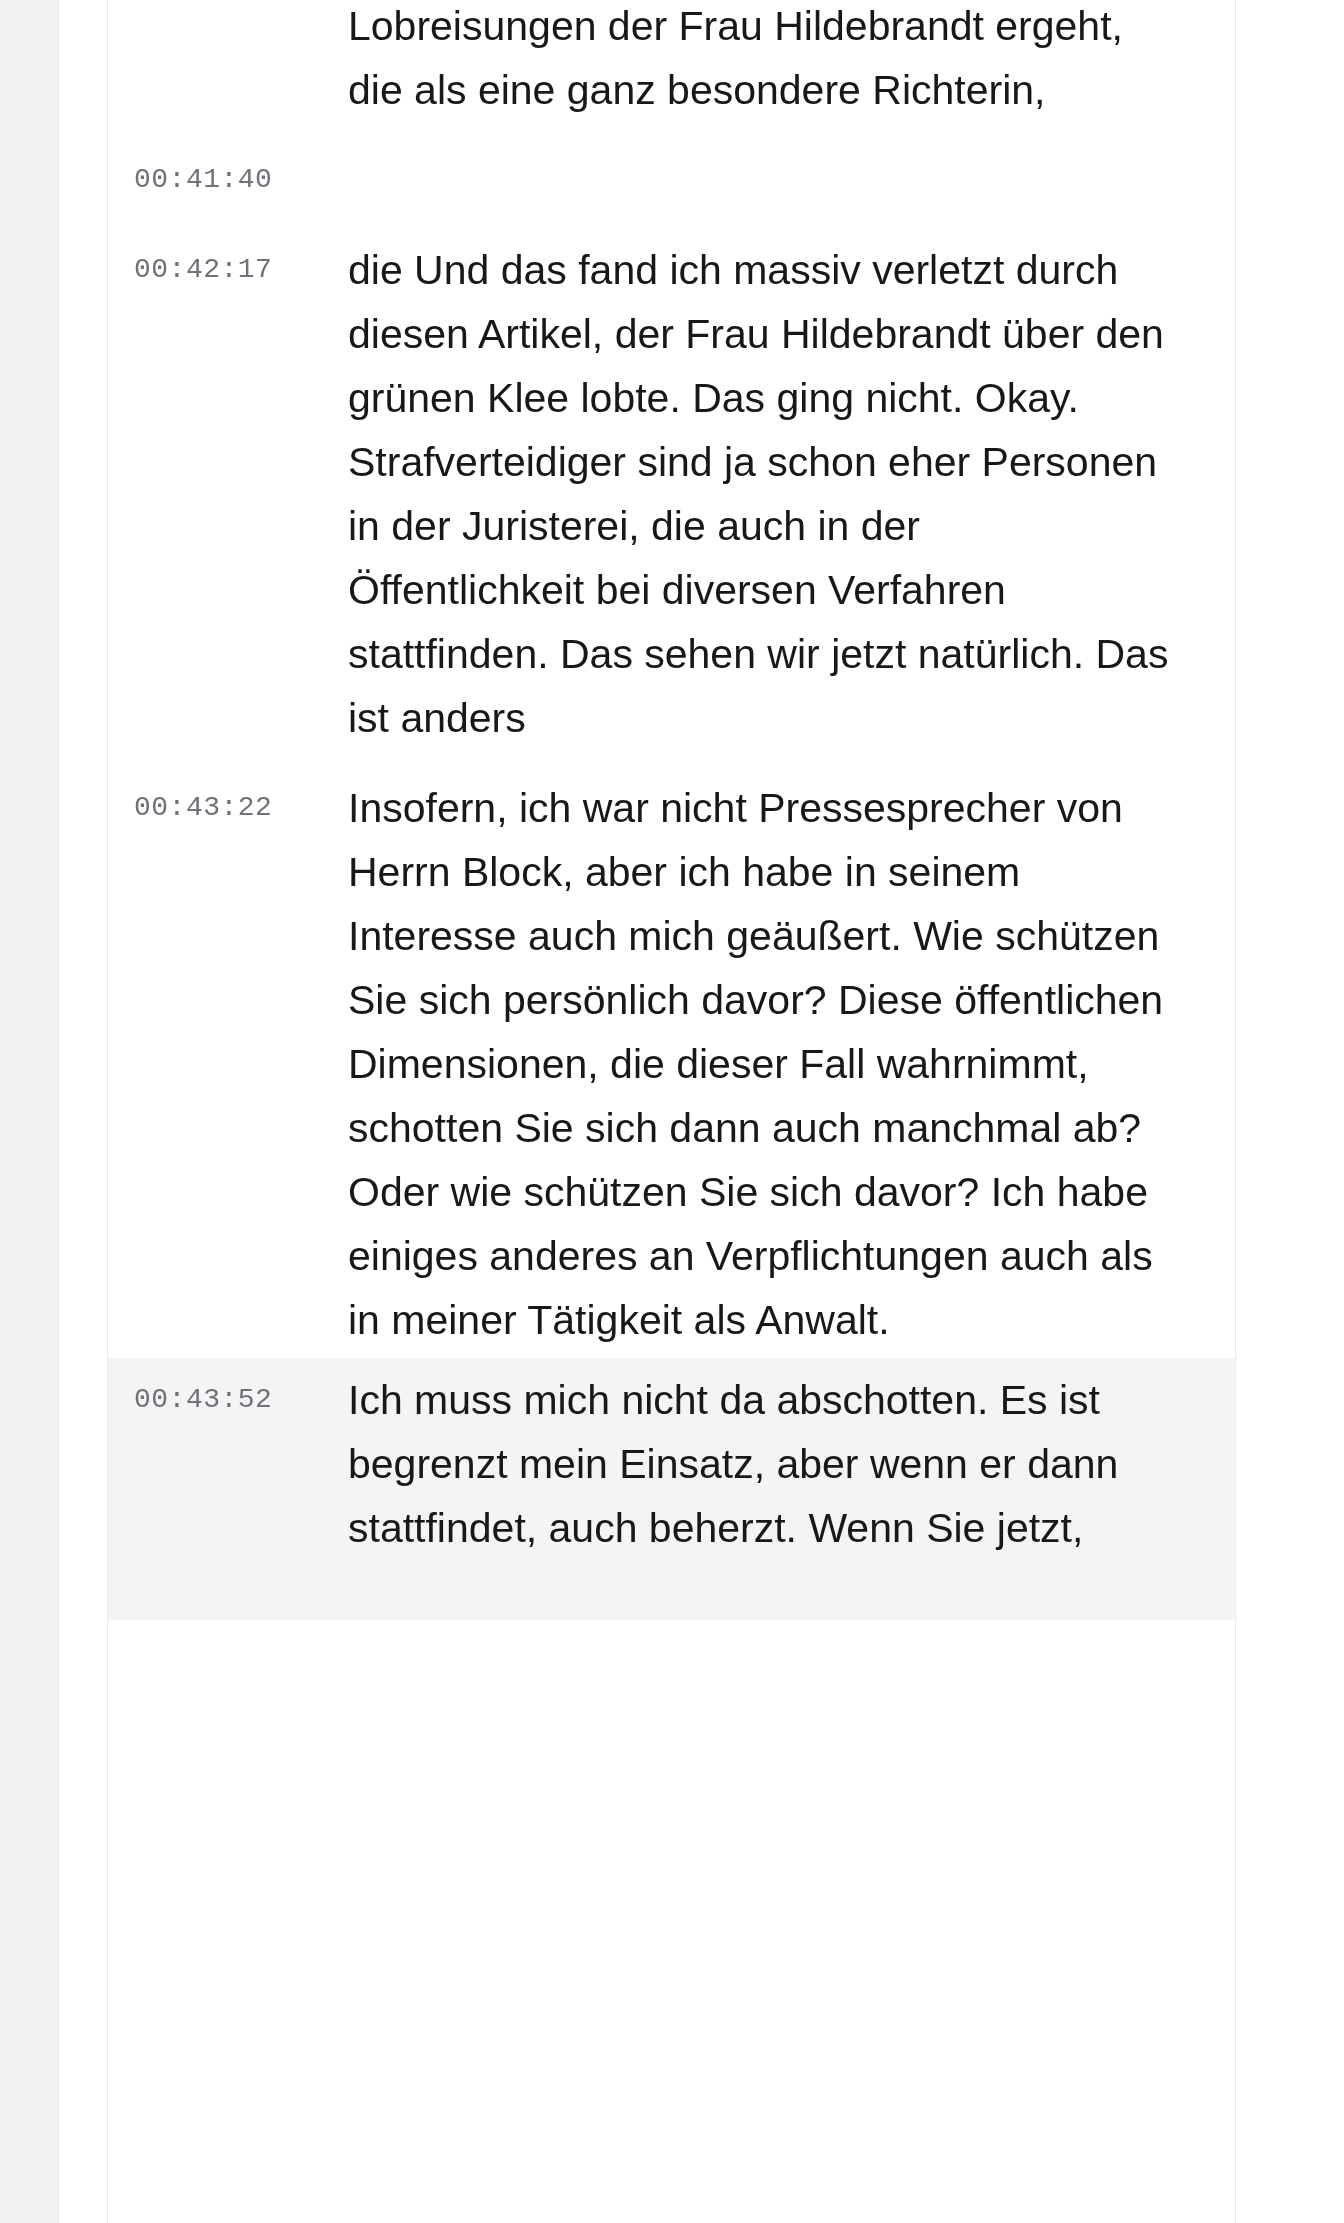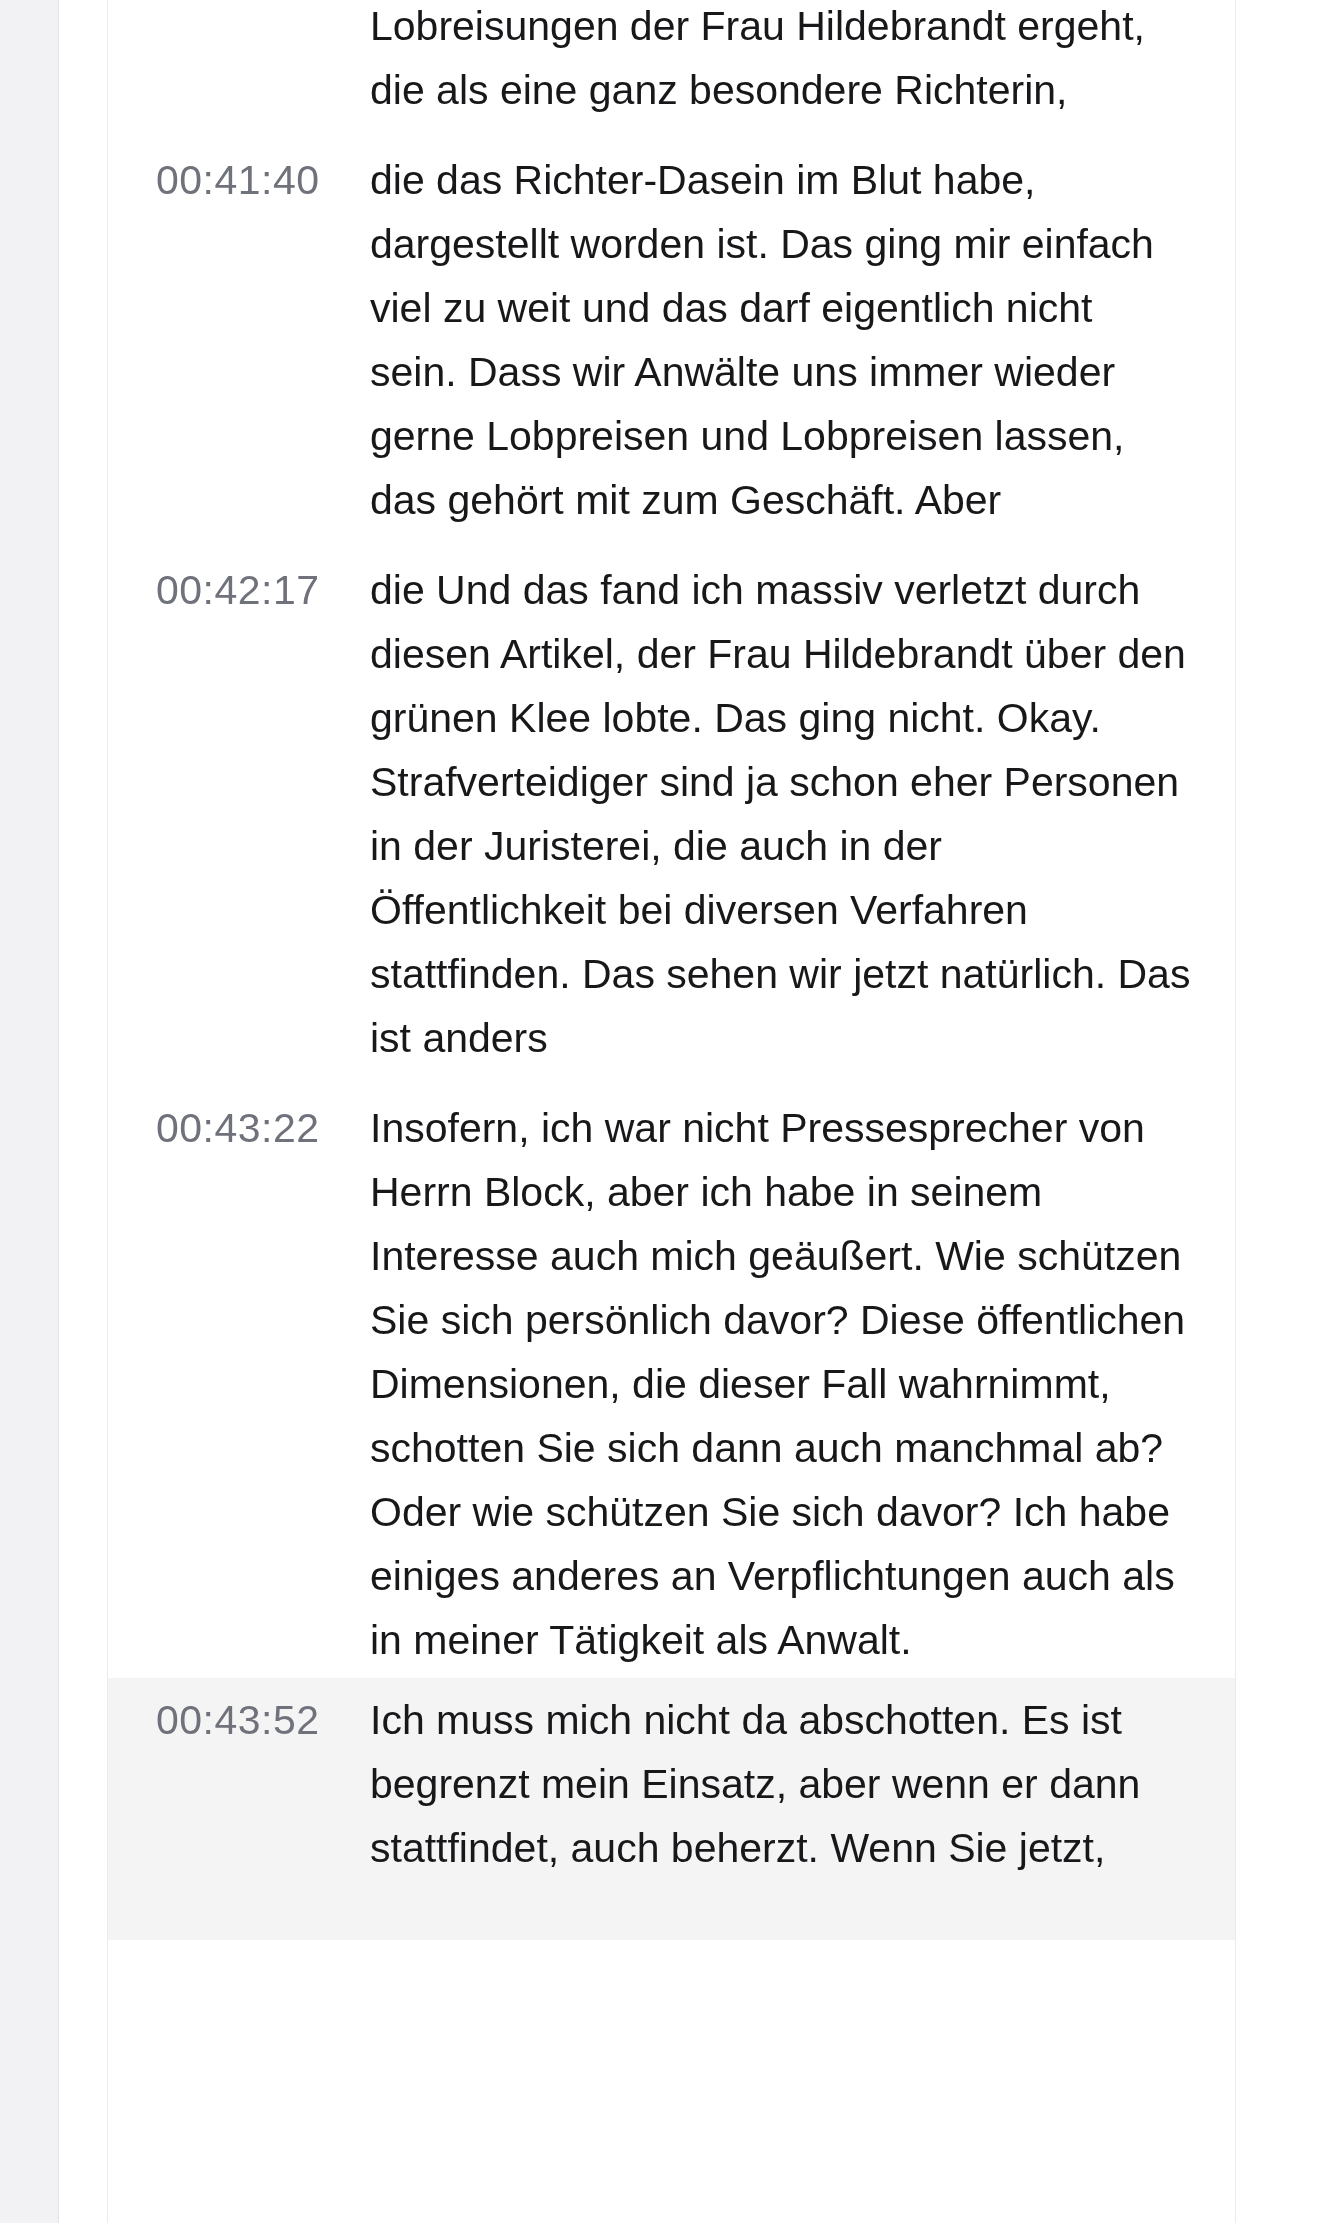--- a/index.html
+++ b/index.html
@@ -49,26 +49,27 @@
     margin-top: -6px;
   }
   .row.highlighted {
     background: #f4f4f5;
     margin-top: -20px;
     margin-bottom: 0;
     padding: 10px 0 60px 0;
   }
   .ts {
     flex: 0 0 170px;
-    margin-left: 48px;
-    font-size: 41px;
+    margin-left: 26px;
+    font-size: 28px;
     line-height: 64px;
     letter-spacing: 0.5px;
     color: #70727b;
     white-space: nowrap;
+    font-family: Liberation Mono, monospace;
   }
   .txt {
     flex: 1;
     margin-left: 44px;
     margin-right: 28px;
     font-size: 41px;
     line-height: 64px;
     color: #18181b;
     white-space: pre-line;
   }
@@ -81,26 +82,20 @@
     <div class="panel">
       <div class="segments" id="segments">
   <div class="row">
     <div class="ts"></div>
     <div class="txt">Lobreisungen der Frau Hildebrandt ergeht,
 die als eine ganz besondere Richterin,</div>
   </div>
 
   <div class="row">
     <div class="ts">00:41:40</div>
-    <div class="txt">die das Richter-Dasein im Blut habe,
-dargestellt worden ist. Das ging mir einfach
-viel zu weit und das darf eigentlich nicht
-sein. Dass wir Anwälte uns immer wieder
-gerne Lobpreisen und Lobpreisen lassen,
-das gehört mit zum Geschäft. Aber</div>
   </div>
 
   <div class="row">
     <div class="ts">00:42:17</div>
     <div class="txt">die Und das fand ich massiv verletzt durch
 diesen Artikel, der Frau Hildebrandt über den
 grünen Klee lobte. Das ging nicht. Okay.
 Strafverteidiger sind ja schon eher Personen
 in der Juristerei, die auch in der
 Öffentlichkeit bei diversen Verfahren

